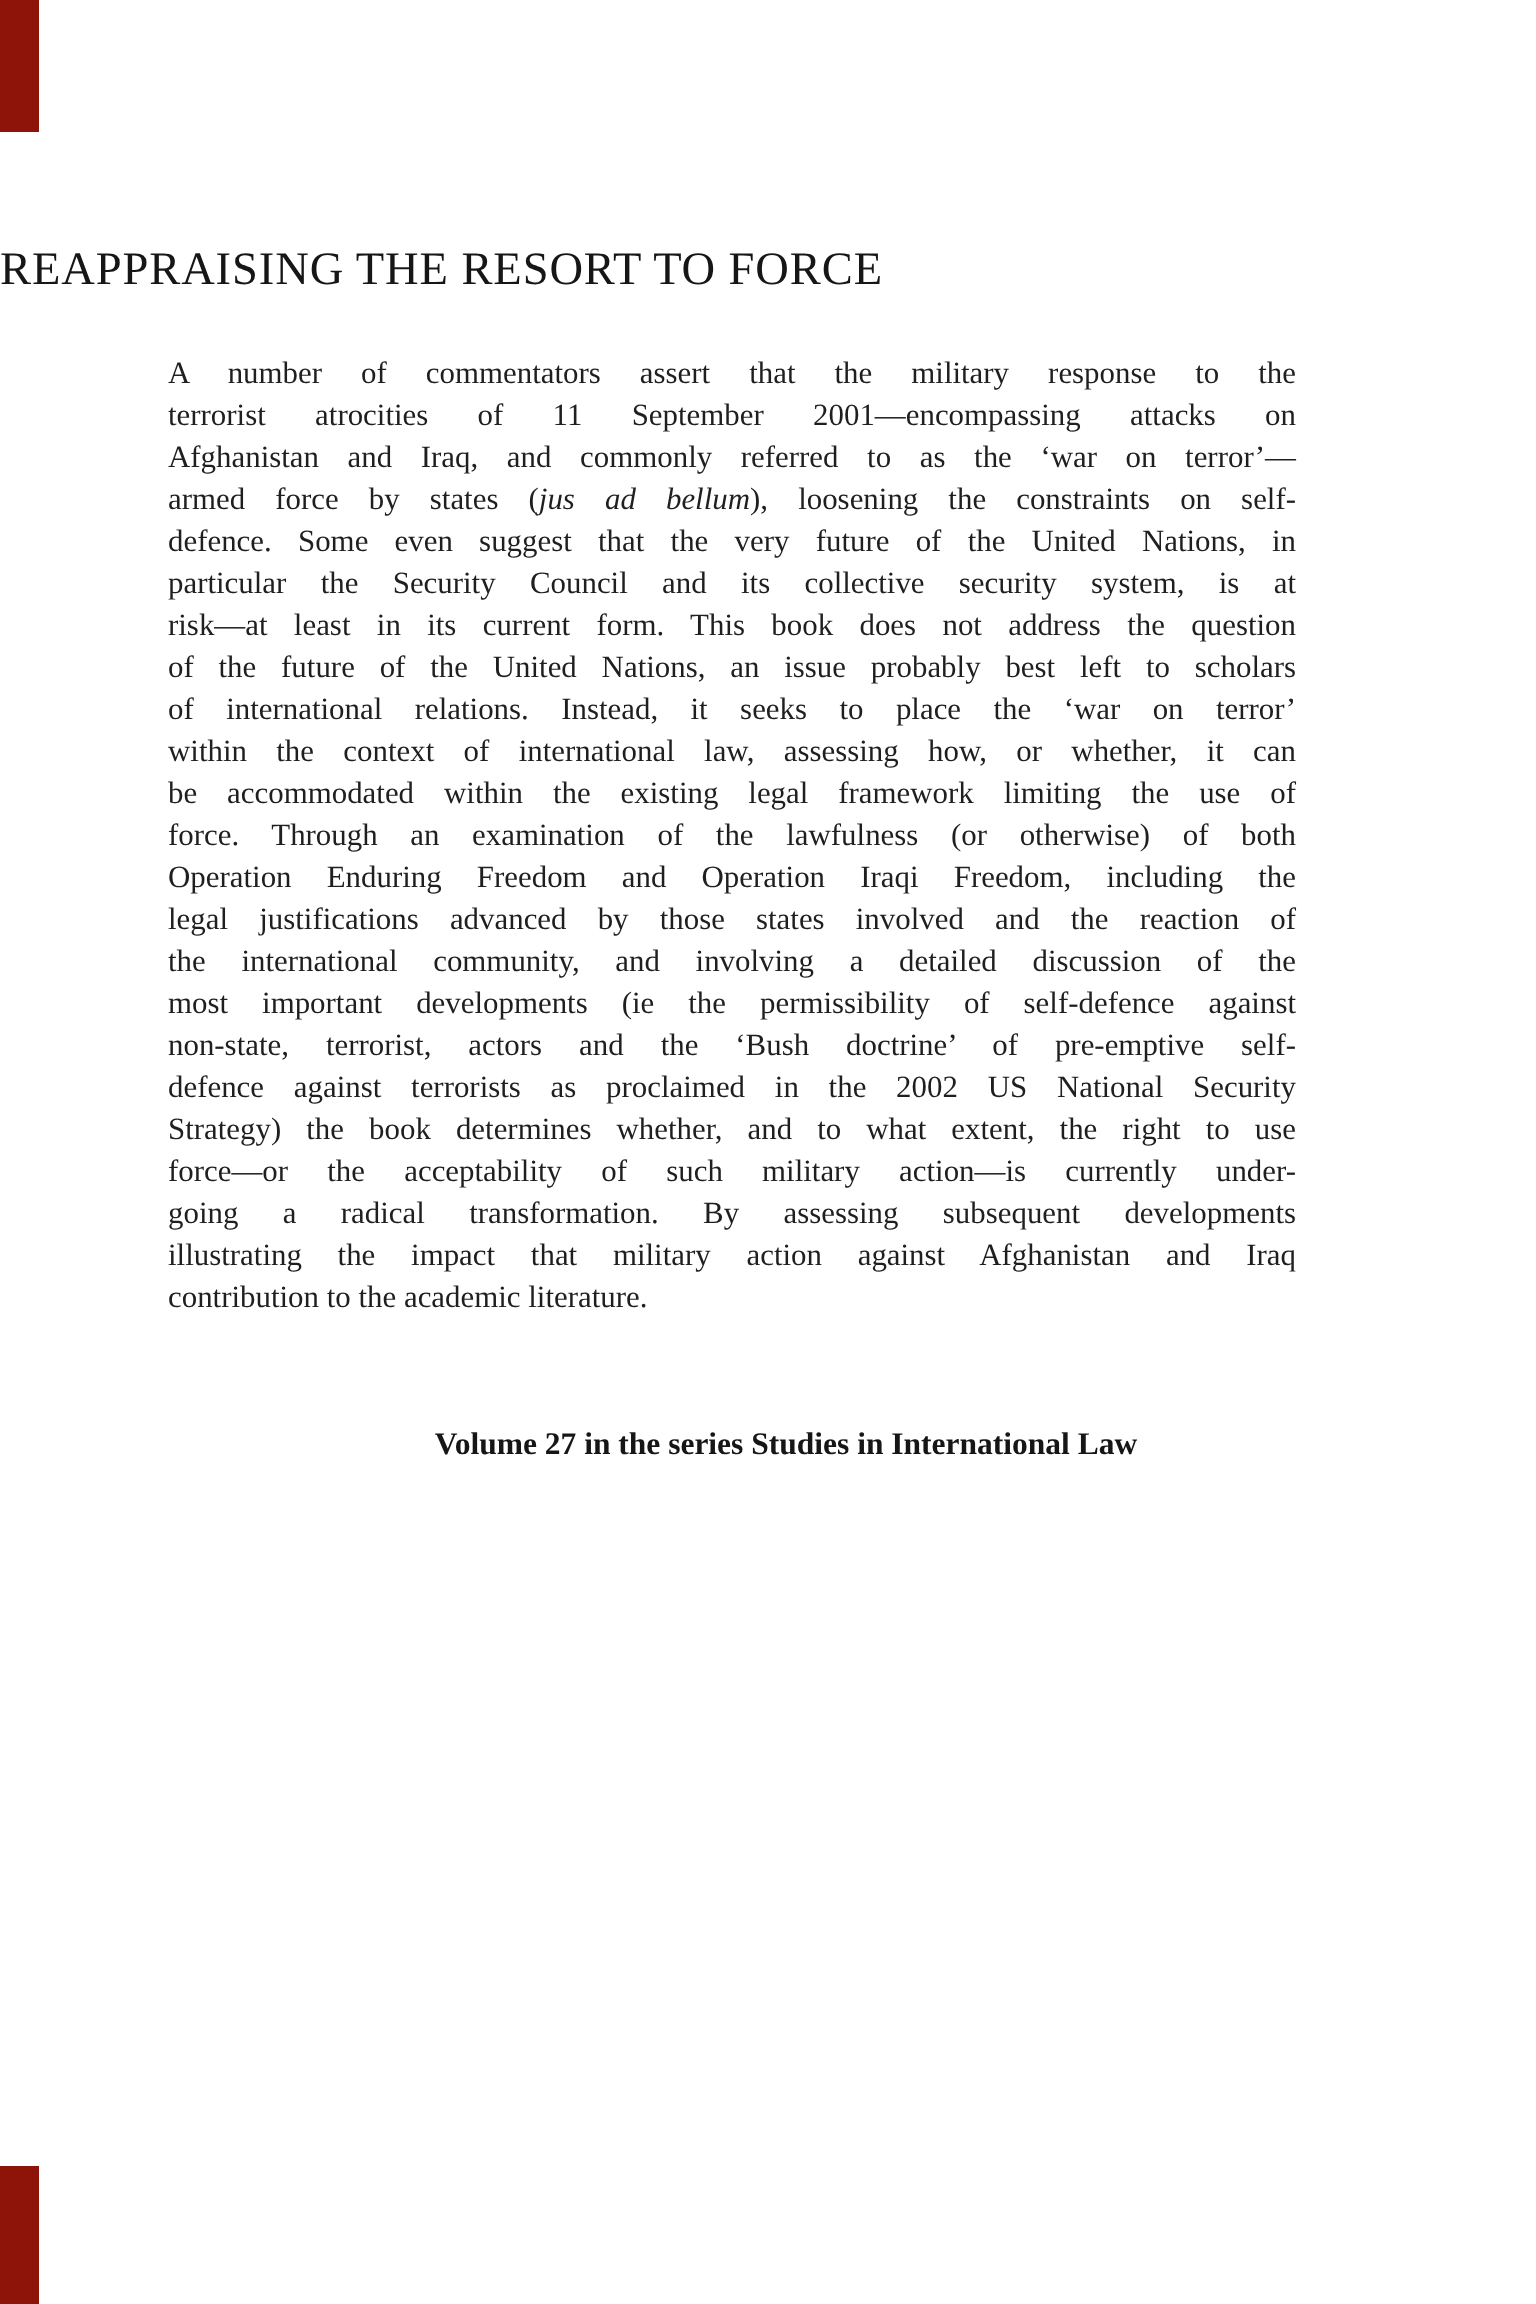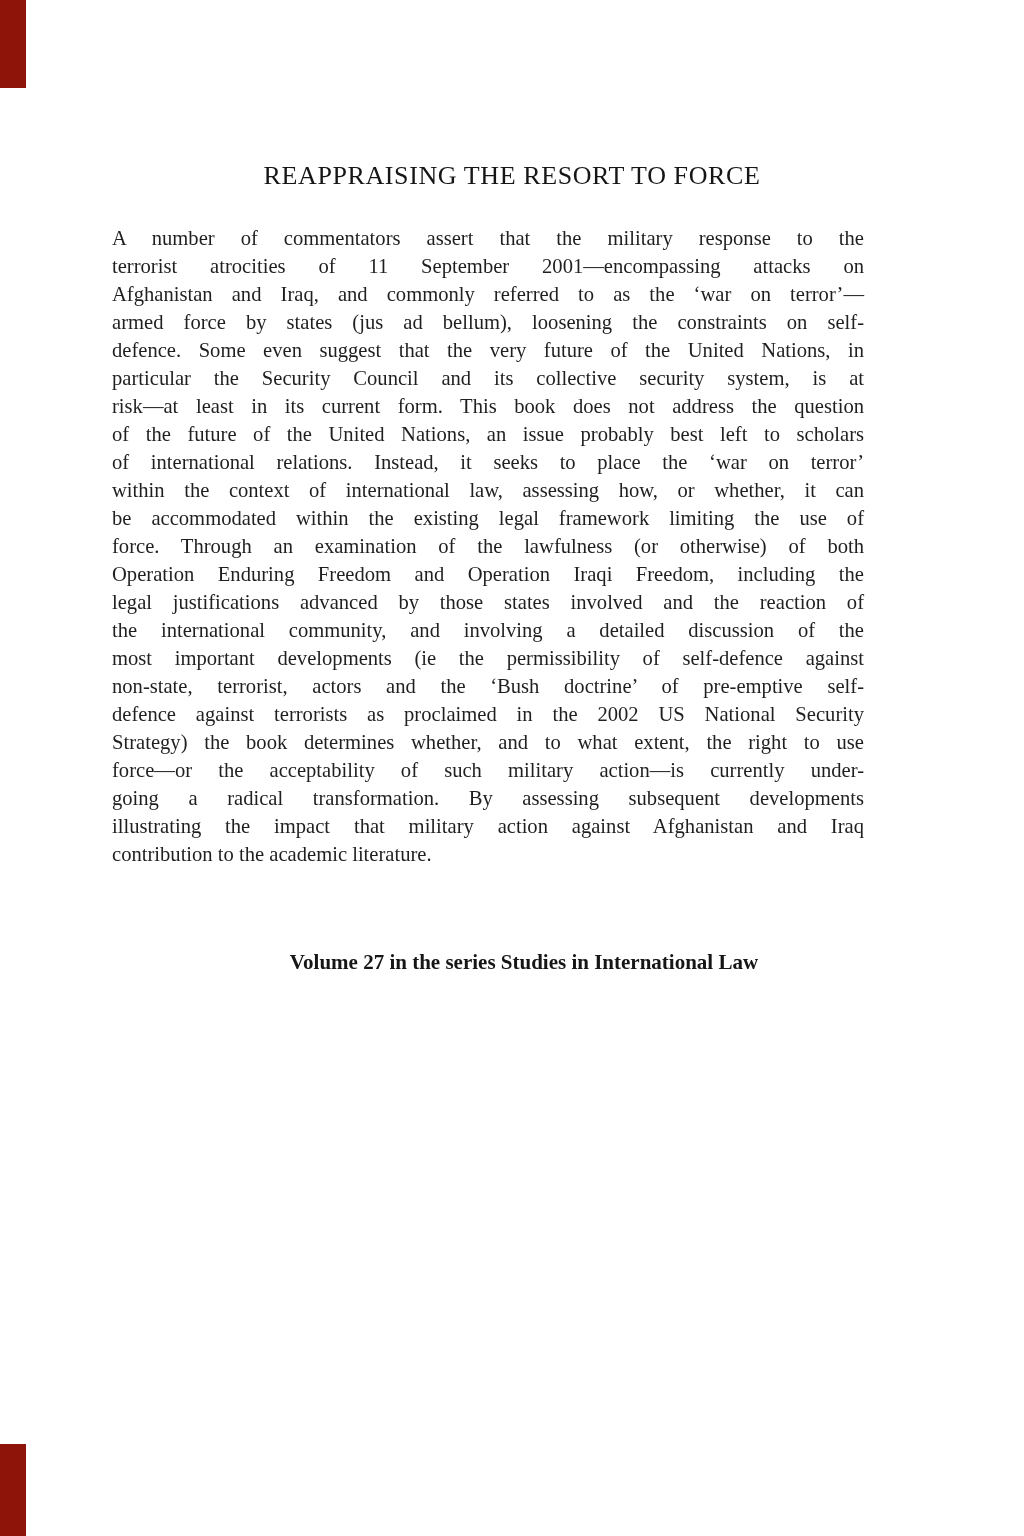--- a/index.html
+++ b/index.html
@@ -25,22 +25,21 @@
   }
   .edge-mark.top { top: 0; height: 88px; }
   .edge-mark.bottom { top: 1444px; height: 92px; }
 
   .doc-title {
     position: absolute;
     top: 161px;
     left: 0;
     width: 100%;
     margin: 0;
-    text-align: center;
-    font-size: 26px;
+    font-size: 31px;
     font-weight: 400;
     letter-spacing: 0.6px;
     color: #161616;
   }
 
   .body-paragraph {
     position: absolute;
     top: 224px;
     left: 112px;
     width: 752px;
@@ -50,20 +49,21 @@
   }
   .body-paragraph .line {
     text-align: justify;
     text-align-last: justify;
     white-space: normal;
   }
   .body-paragraph .line:last-child {
     text-align-last: left;
   }
   .body-paragraph .it {
+    font-style: italic;
   }
 
   .series-note {
     position: absolute;
     top: 950px;
     left: 0;
     width: 100%;
     text-align: center;
     font-size: 21px;
     font-weight: 700;
@@ -74,21 +74,21 @@
 </head>
 <body>
 
 <div class="page">
 
   <div class="edge-mark top" style="background: rgb(142, 19, 9);"></div>
   <div class="edge-mark bottom" style="background: rgb(142, 19, 9);"></div>
 
   <h1 class="doc-title">REAPPRAISING THE RESORT TO FORCE</h1>
 
-  <div class="body-paragraph" style="color: rgb(31, 31, 31);">
+  <div class="body-paragraph" style="color: rgb(31, 31, 31); margin-top: 11px;">
       <div class="line"><span>A number of commentators assert that the military response to the</span></div>
       <div class="line"><span>terrorist atrocities of 11 September 2001—encompassing attacks on</span></div>
       <div class="line"><span>Afghanistan and Iraq, and commonly referred to as the ‘war on terror’—</span></div>
       <div class="line"><span>armed force by states (</span><span class="it">jus ad bellum</span><span>), loosening the constraints on self-</span></div>
       <div class="line"><span>defence. Some even suggest that the very future of the United Nations, in</span></div>
       <div class="line"><span>particular the Security Council and its collective security system, is at</span></div>
       <div class="line"><span>risk—at least in its current form. This book does not address the question</span></div>
       <div class="line"><span>of the future of the United Nations, an issue probably best left to scholars</span></div>
       <div class="line"><span>of international relations. Instead, it seeks to place the ‘war on terror’</span></div>
       <div class="line"><span>within the context of international law, assessing how, or whether, it can</span></div>

